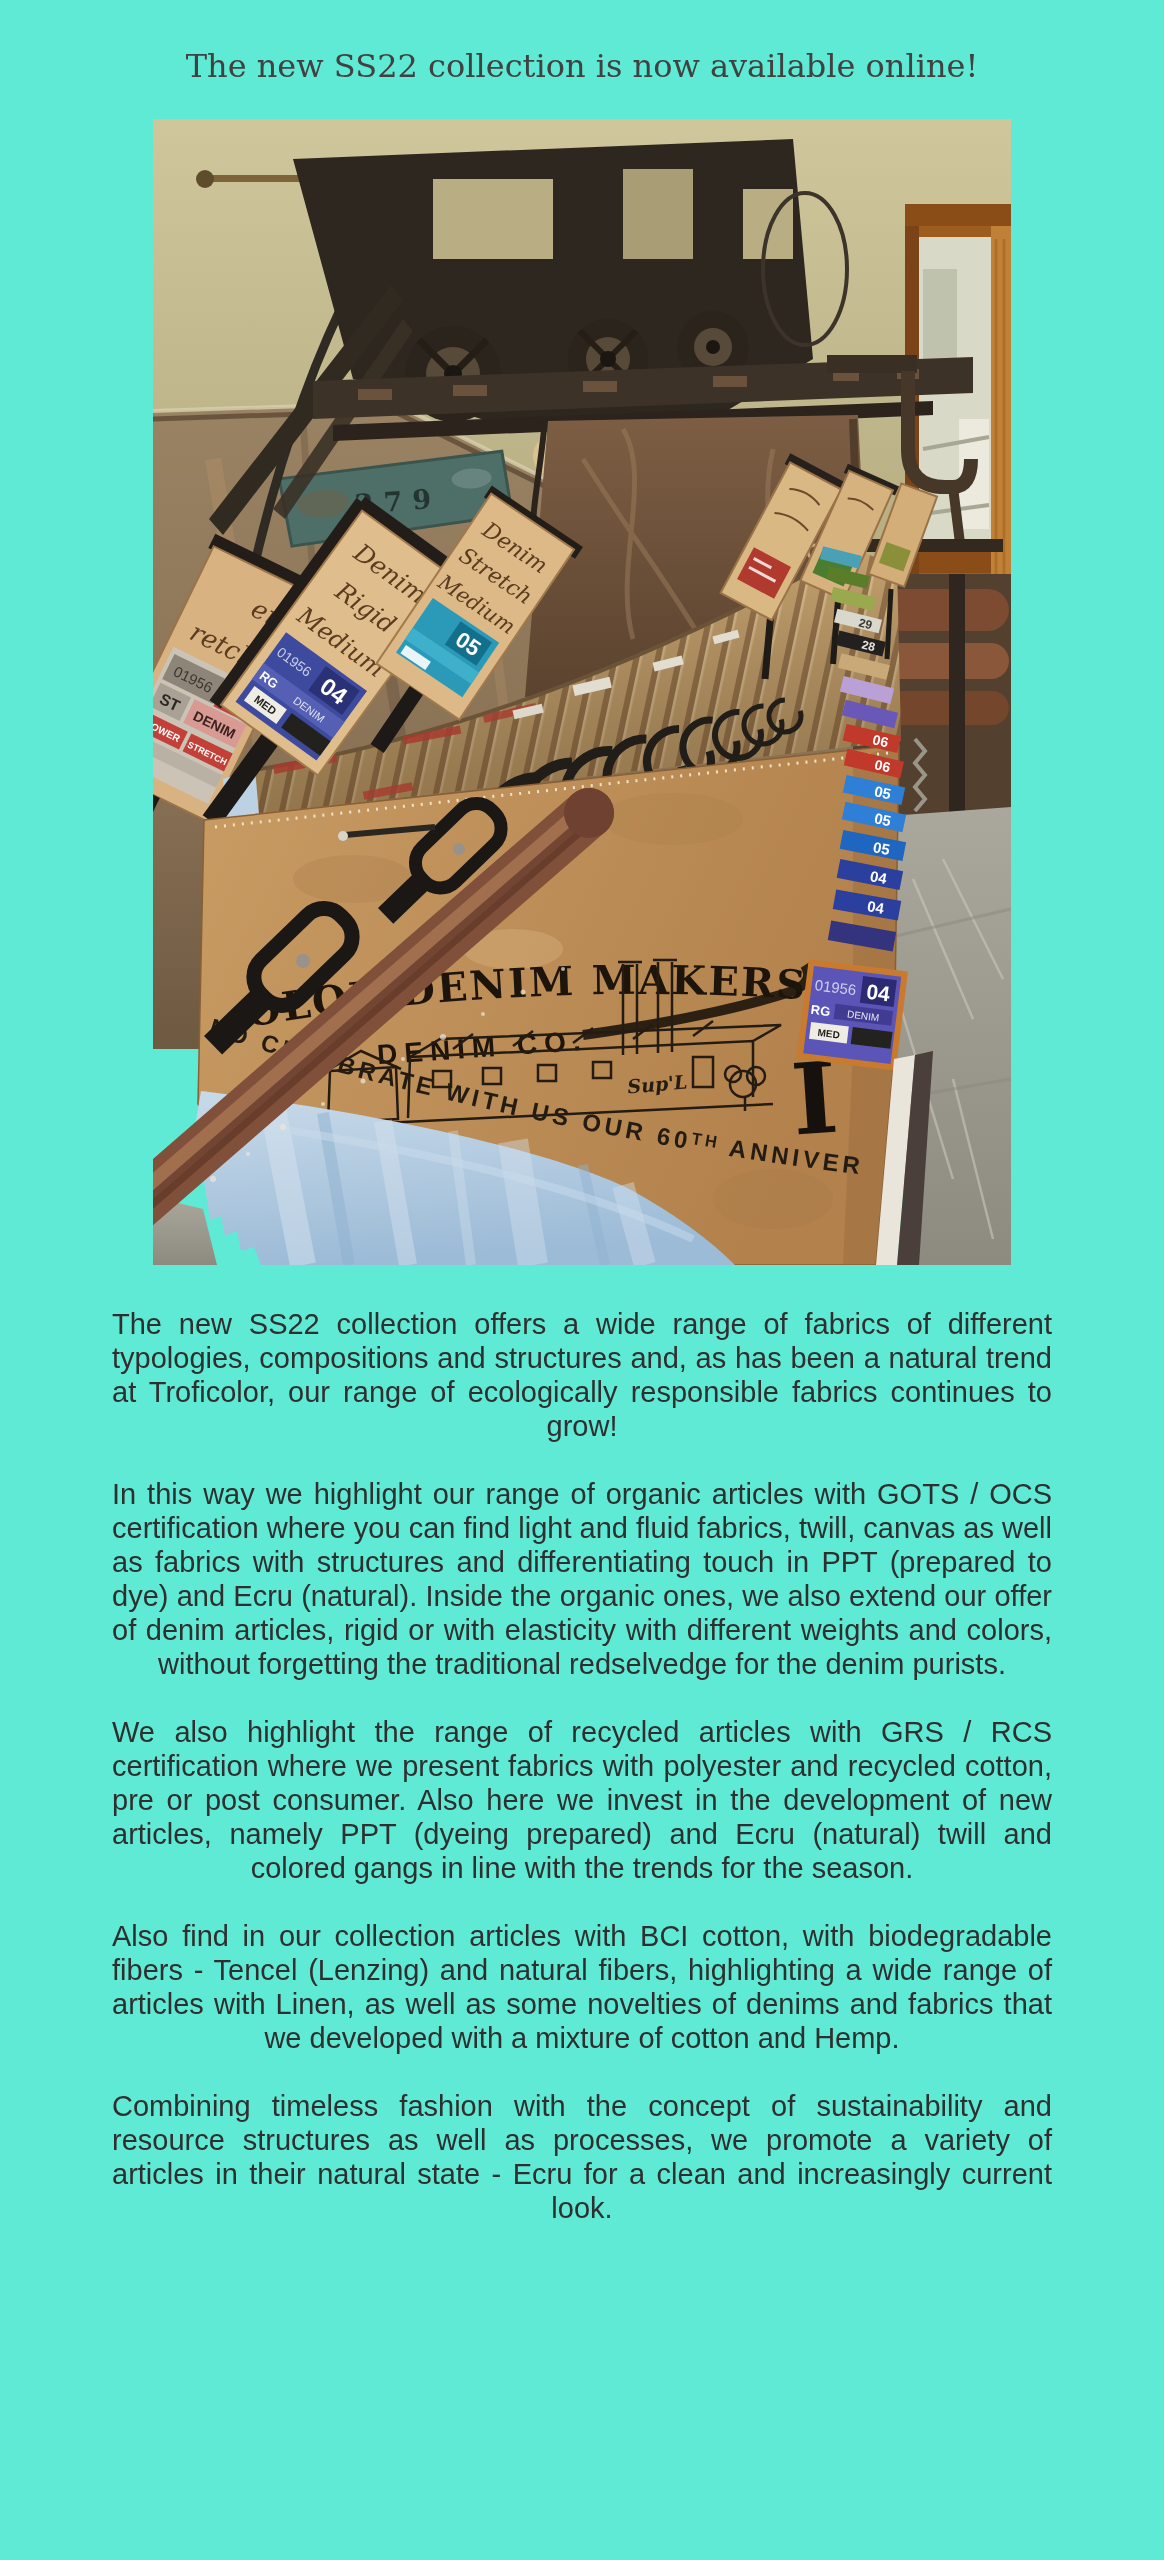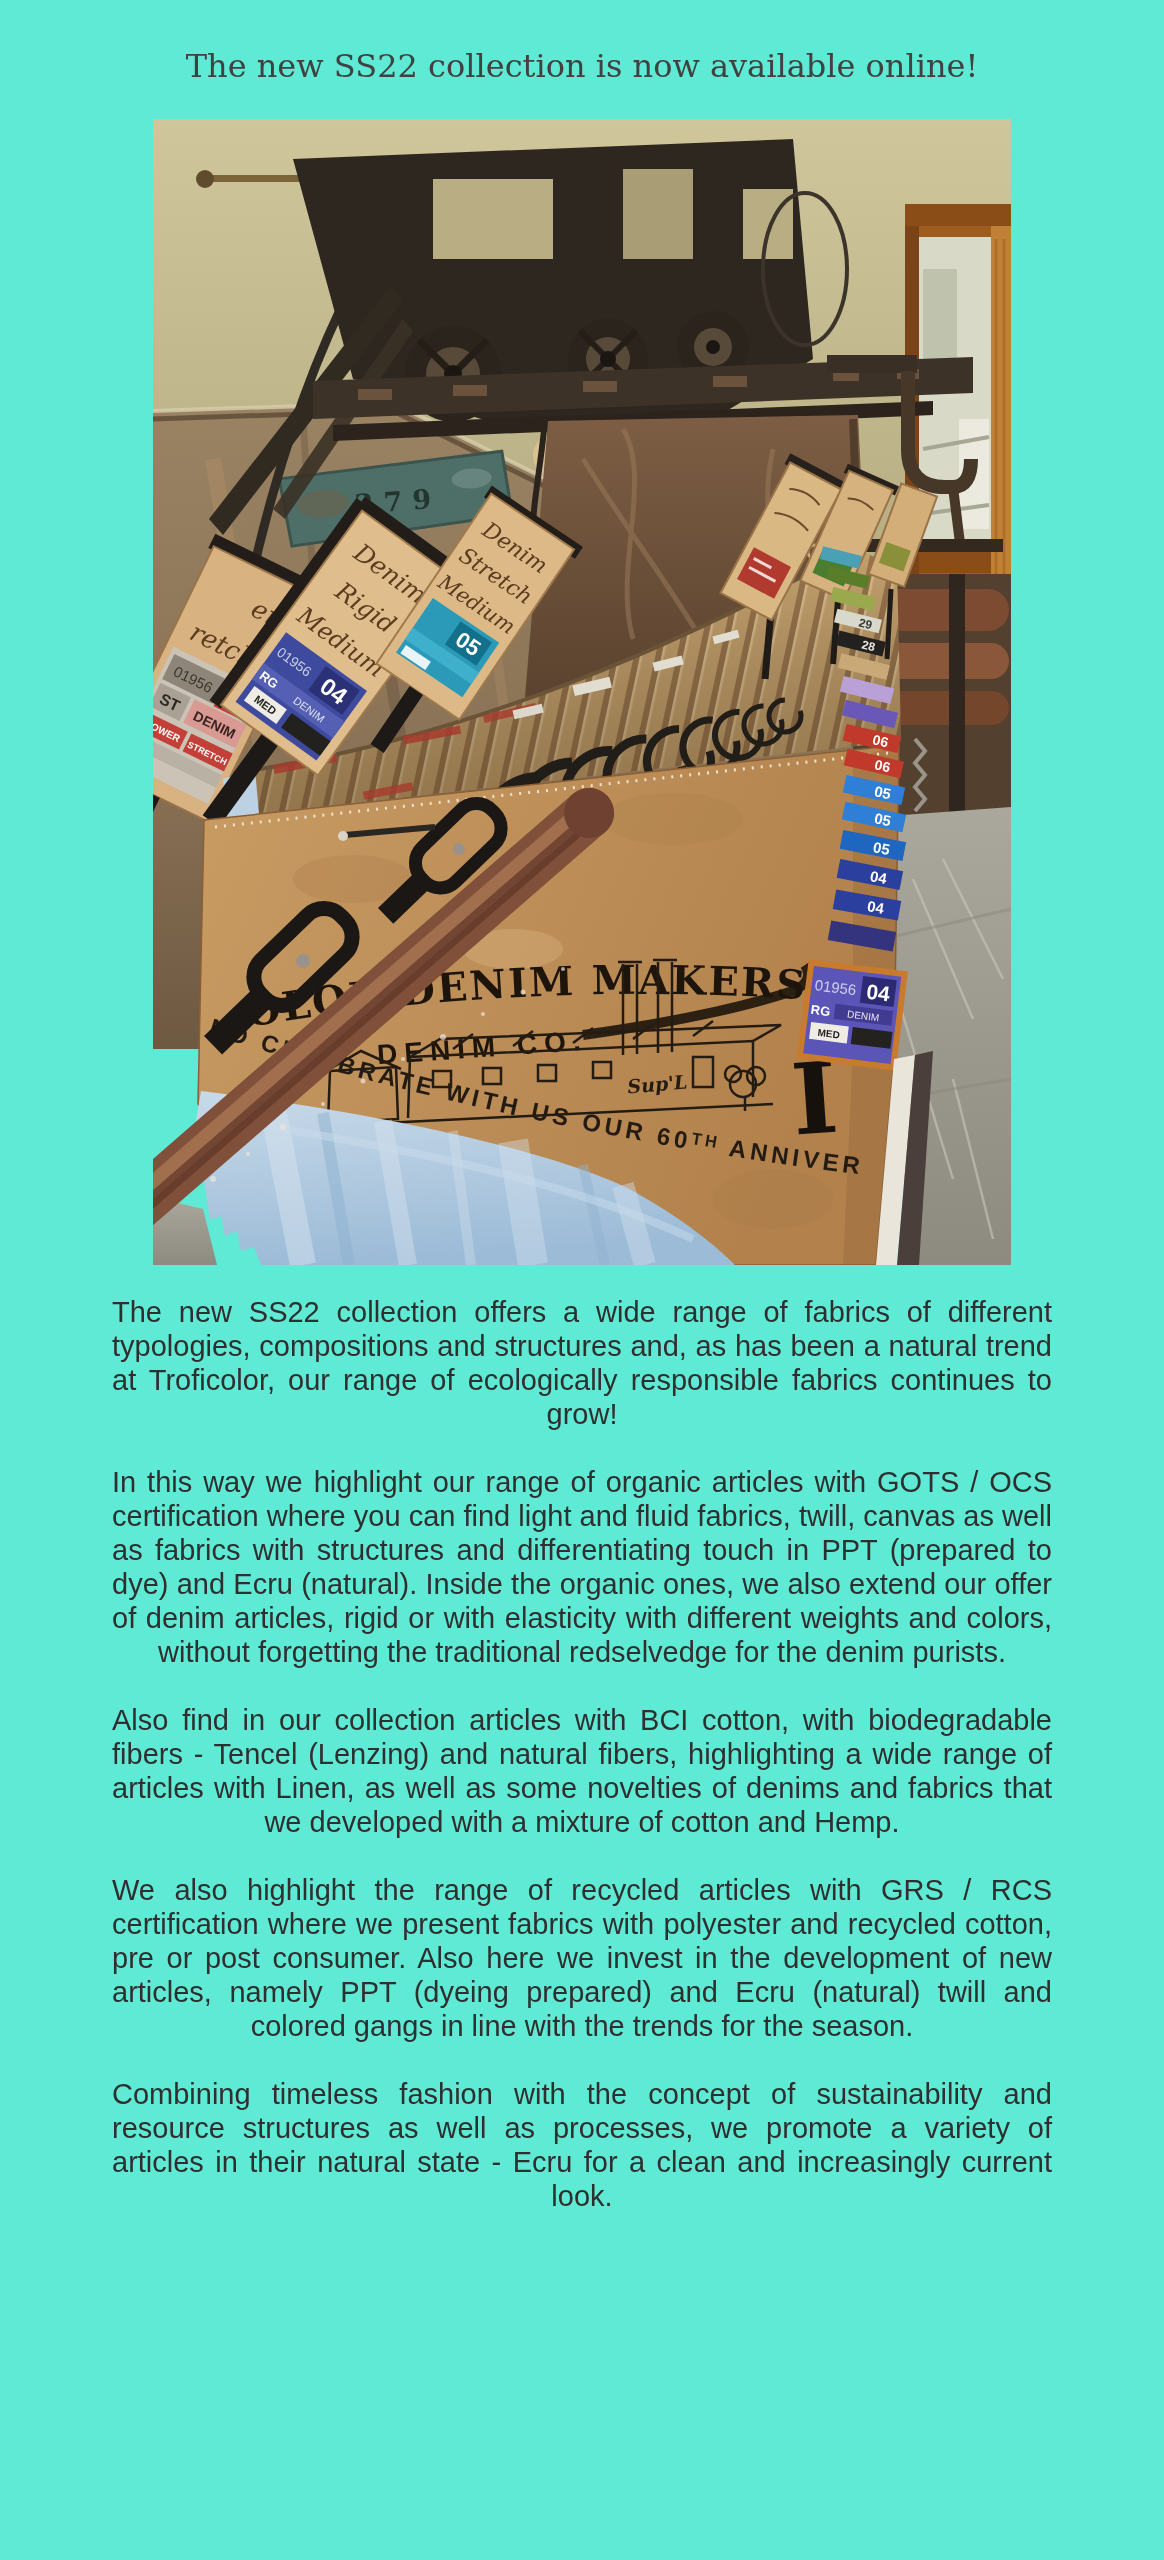--- a/index.html
+++ b/index.html
@@ -1,21 +1,21 @@
 <!DOCTYPE html>
 <html><head>
 <meta charset="utf-8">
 <style>
   html,body{margin:0;padding:0;background:#ffffff;}
   .page{width:1164px;height:2560px;overflow:hidden;background:#5eead4;position:relative;}
   header{padding:47px 112px 0;}
   h1{margin:0 0 27px;font:400 32px/39px "DejaVu Serif",serif;color:#414141;text-align:center;font-weight:400;}
   .intro-para{margin:0;font:400 32px/37px "DejaVu Serif",serif;color:#414141;text-align:justify;text-align-last:center;}
   figure{margin:33px auto 0;width:858px;height:1146px;padding:0;}
-  .article{padding:30px 112px 0;}
+  .article{padding:42px 112px 0;}
   .article p{margin:0;font:400 29px/34px "Liberation Sans",sans-serif;color:#2f2f2f;text-align:justify;text-align-last:center;}
   .article p + p{margin-top:34px;}
   svg text{user-select:none;}
 </style>
 </head>
 <body>
 
 <div class="page">
 
   <header>
@@ -432,18 +432,18 @@
       <circle cx="306" cy="730" r="6" fill="#98928a"></circle>
       <path d="M192,716 L282,708" stroke="#2a2622" stroke-width="6"></path>
       <circle cx="190" cy="717" r="5" fill="#d8d4c8"></circle>
     </g>
   </svg>
   </figure>
 
   <section class="article">
     <p>The new SS22 collection offers a wide range of fabrics of different typologies, compositions and structures and, as has been a natural trend at Troficolor, our range of ecologically responsible fabrics continues to grow!</p>
     <p>In this way we highlight our range of organic articles with GOTS / OCS certification where you can find light and fluid fabrics, twill, canvas as well as fabrics with structures and differentiating touch in PPT (prepared to dye) and Ecru (natural). Inside the organic ones, we also extend our offer of denim articles, rigid or with elasticity with different weights and colors, without forgetting the traditional redselvedge for the denim purists.</p>
+    <p>We also highlight the range of recycled articles with GRS / RCS certification where we present fabrics with polyester and recycled cotton, pre or post consumer. Also here we invest in the development of new articles, namely PPT (dyeing prepared) and Ecru (natural) twill and colored gangs in line with the trends for the season.</p>
     <p>Also find in our collection articles with BCI cotton, with biodegradable fibers - Tencel (Lenzing) and natural fibers, highlighting a wide range of articles with Linen, as well as some novelties of denims and fabrics that we developed with a mixture of cotton and Hemp.</p>
-    <p>We also highlight the range of recycled articles with GRS / RCS certification where we present fabrics with polyester and recycled cotton, pre or post consumer. Also here we invest in the development of new articles, namely PPT (dyeing prepared) and Ecru (natural) twill and colored gangs in line with the trends for the season.</p>
     <p>Combining timeless fashion with the concept of sustainability and resource structures as well as processes, we promote a variety of articles in their natural state - Ecru for a clean and increasingly current look.</p>
   </section>
 
 </div>
 
 </body></html>

